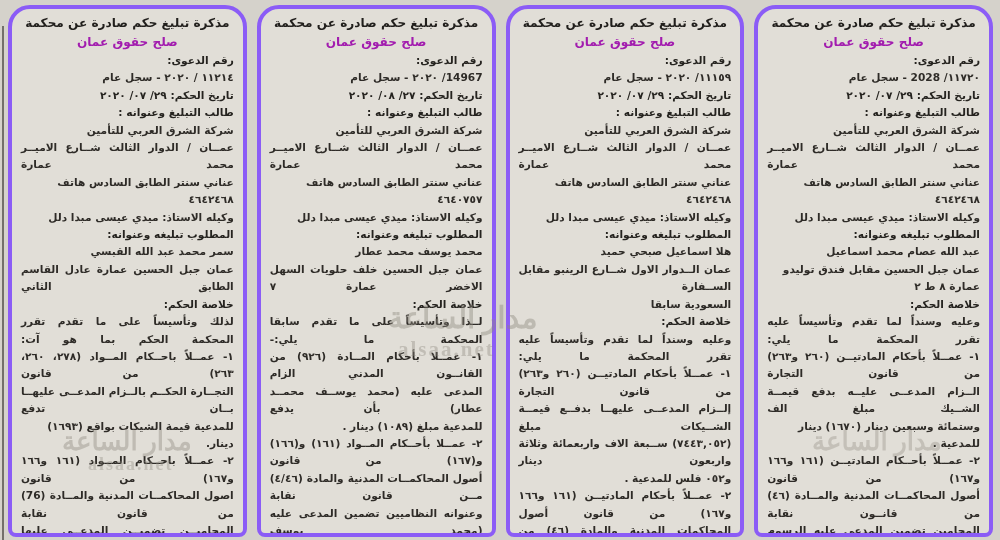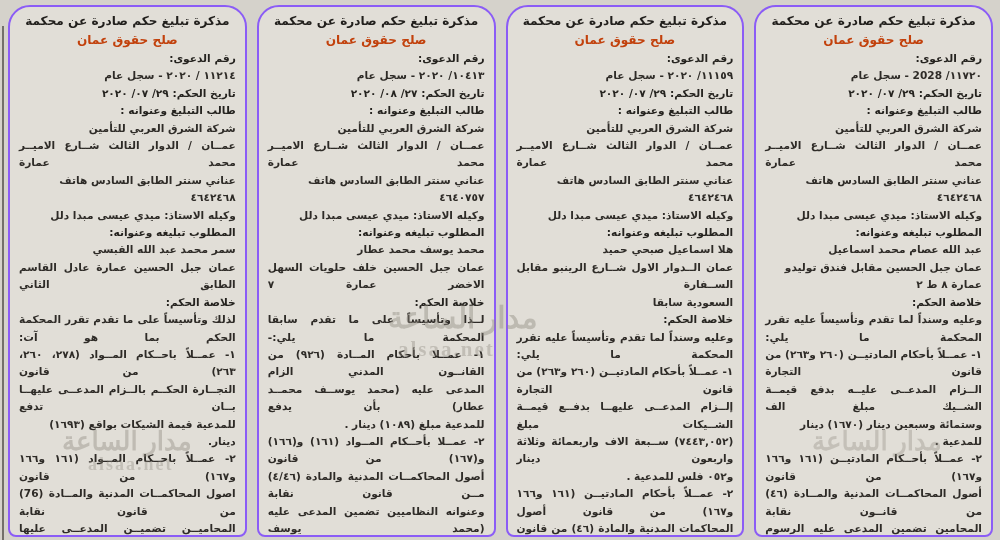--- a/index.html
+++ b/index.html
@@ -10,29 +10,29 @@
     direction:rtl;
   }
   .page{position:absolute;inset:0;}
   .page-edge{position:absolute;left:2px;top:26px;bottom:0;width:2px;background:#73706a;}
   .columns{
     position:absolute;top:5px;right:7px;left:8px;bottom:3px;
     display:flex;gap:10px;
   }
   .notice{
     flex:1 1 0;min-width:0;overflow:hidden;
-    border:2px solid #8b5cf6;
+    border:4px solid #8b5cf6;
     border-radius:22px 22px 8px 8px;
     background:#e1ded7;
     padding:5px 9px 18px 9px;
     color:#2e2b27;
     font-size:10.6px;line-height:17.4px;font-weight:bold;
   }
   .t1{font-size:12.1px;line-height:19px;text-align:center;color:#211f1c;}
-  .t2{font-size:12.1px;line-height:18px;text-align:center;color:#c2410c;margin-bottom:1px;}
+  .t2{font-size:12.1px;line-height:18px;text-align:center;color:#a21caf;margin-bottom:1px;}
   .line{text-align:right;}
   .lbl{color:#25231f;}
   .bline{text-align:right;}
   .bline.just{text-align:justify;text-align-last:justify;text-justify:inter-word;}
   .wm{
     position:absolute;color:#8e897f;font-weight:bold;
     pointer-events:none;z-index:6;white-space:nowrap;font-family:Liberation Serif, serif;
   }
   .wm-ar-center{left:388px;top:300px;font-size:30px;opacity:.42;}
   .wm-lat-center{left:398px;top:337px;font-size:21px;opacity:.38;letter-spacing:2px;}
@@ -104,21 +104,21 @@
           <div class="bline">و٠٥٢ فلس للمدعية .</div>
           <div class="bline just">٢- عمــلاً بأحكام المادتيــن (١٦١ و١٦٦ و١٦٧) من قانون أصول</div>
           <div class="bline just">المحاكمات المدنية والمادة (٤٦) من قانون نقابة المحامين تضمين</div>
         </div>
   </article>
 
   <article class="notice">
     <div class="t1">مذكرة تبليغ حكم صادرة عن محكمة</div>
     <div class="t2">صلح حقوق عمان</div>
     <div class="line lbl">رقم الدعوى:</div>
-    <div class="line">١٠٤١٣/ ٢٠٢٠ - سجل عام</div>
+    <div class="line">14967/ ٢٠٢٠ - سجل عام</div>
     <div class="line lbl">تاريخ الحكم: ٢٧/ ٠٨/ ٢٠٢٠</div>
     <div class="line lbl">طالب التبليغ وعنوانه :</div>
     <div>
           <div class="bline">شركة الشرق العربي للتأمين</div>
           <div class="bline just">عمــان / الدوار الثالث شــارع الاميــر محمد عمارة</div>
           <div class="bline">عناني سنتر الطابق السادس هاتف ٤٦٤٠٧٥٧</div>
           <div class="bline">وكيله الاستاذ: ميدي عيسى مبدا دلل</div>
         </div>
     <div class="line lbl">المطلوب تبليغه وعنوانه:</div>
     <div>

